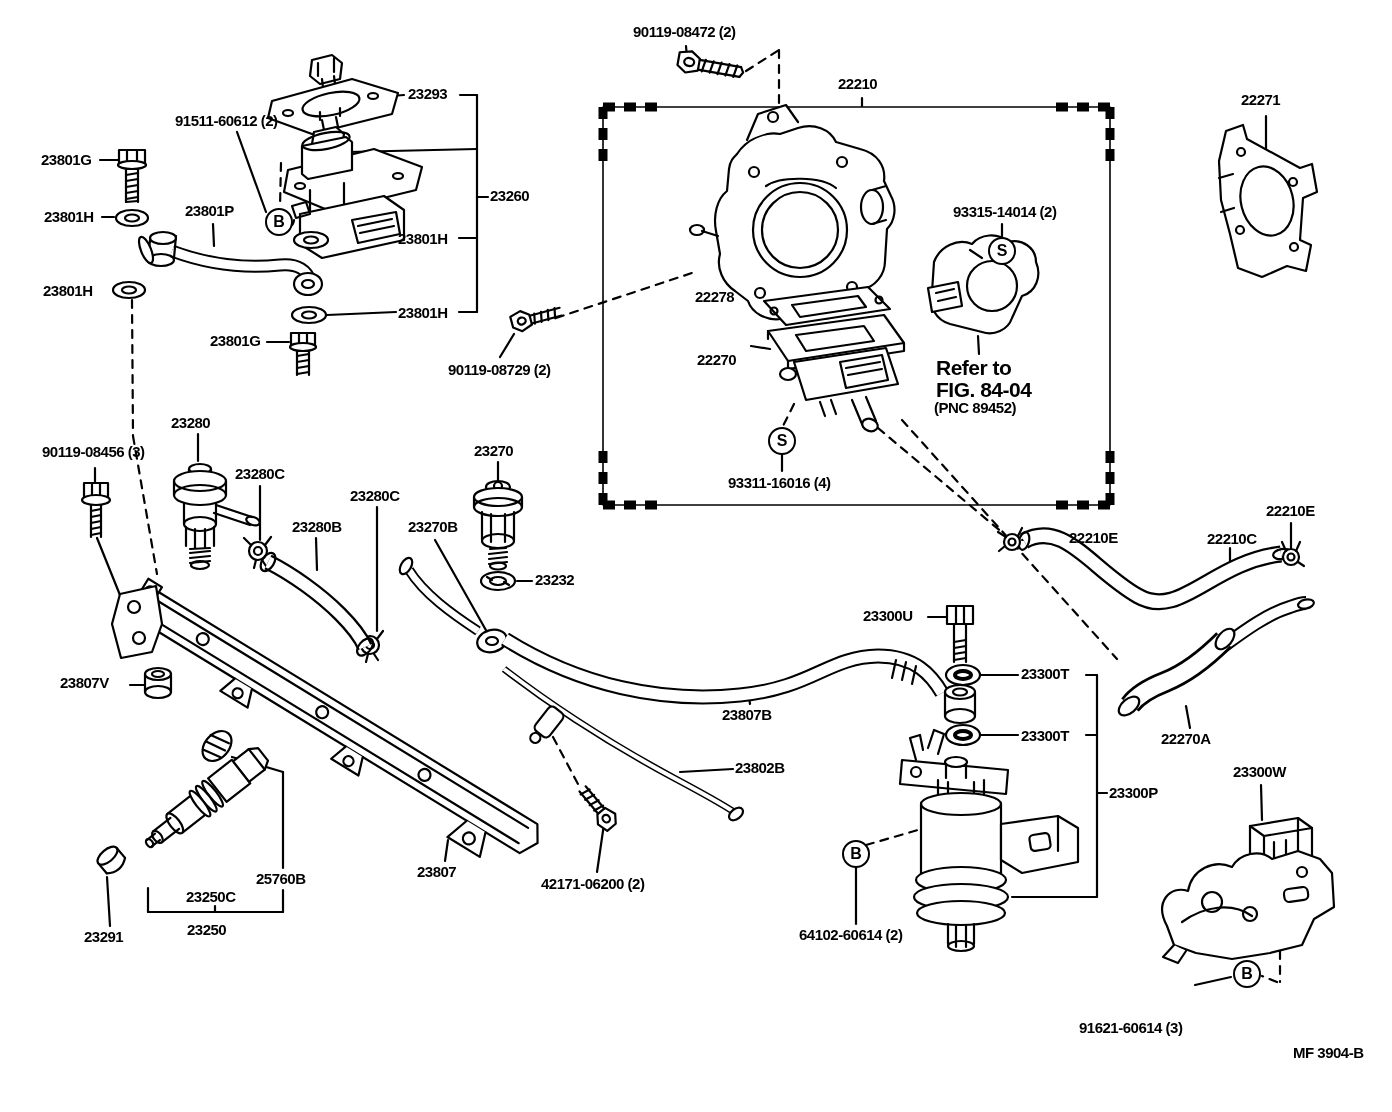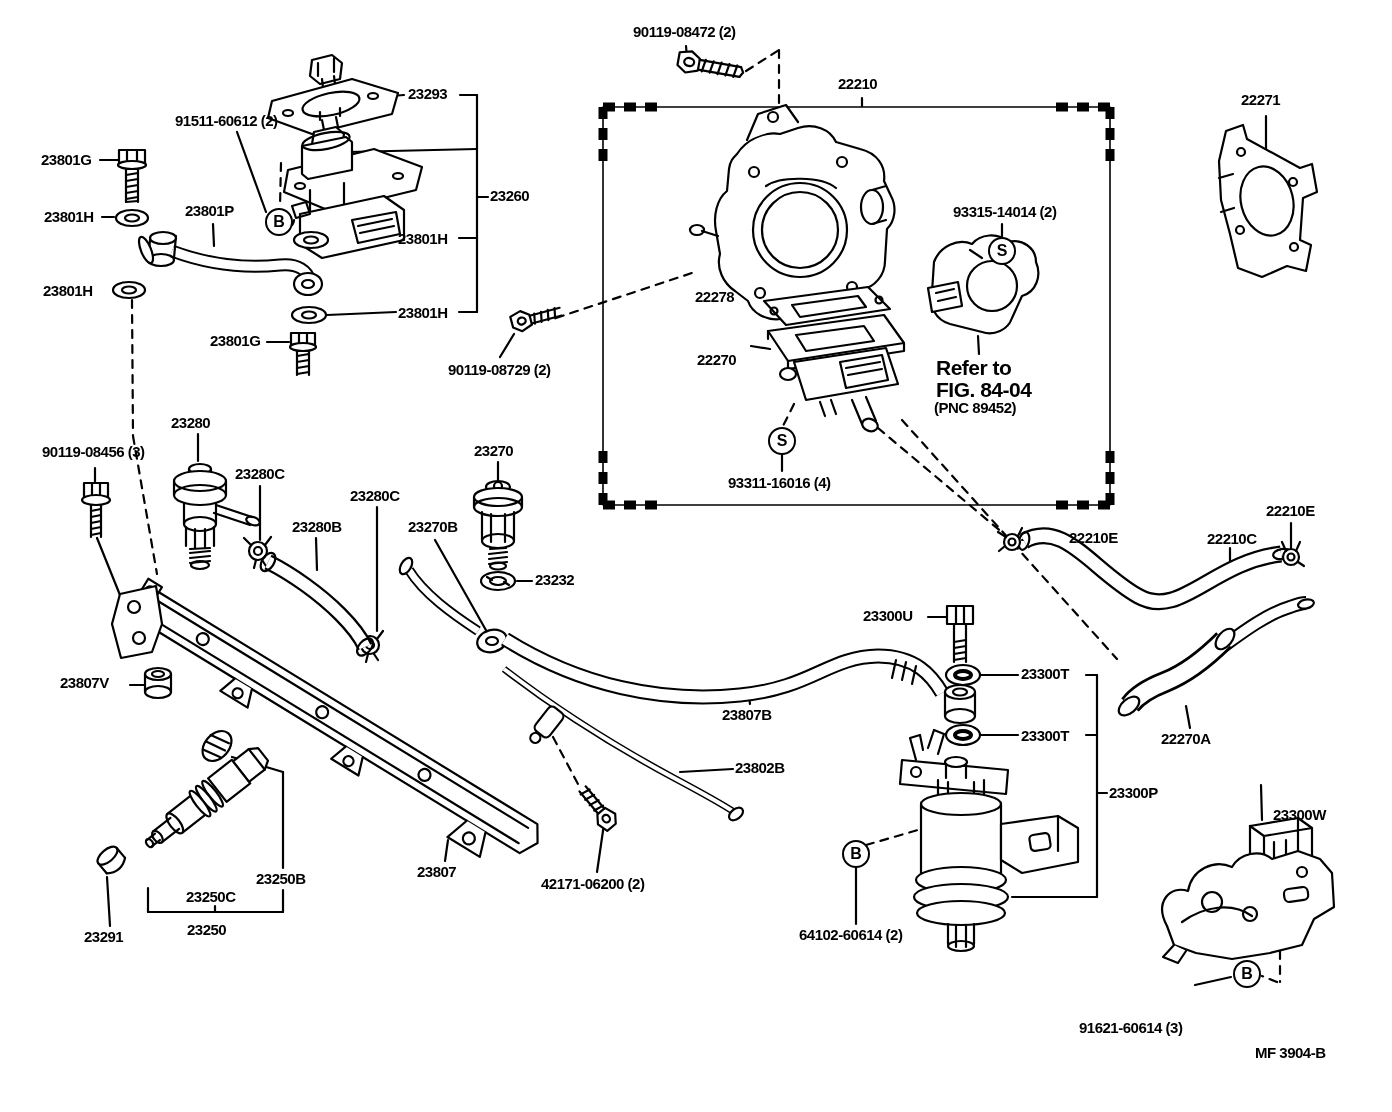--- a/index.html
+++ b/index.html
@@ -493,28 +493,28 @@
     <div class="lbl" style="left: 1266px; top: 503px;">22210E</div>
     <div class="lbl" style="left: 1207px; top: 531px;">22210C</div>
     <div class="lbl" style="left: 863px; top: 608px;">23300U</div>
     <div class="lbl" style="left: 1021px; top: 666px;">23300T</div>
     <div class="lbl" style="left: 1021px; top: 728px;">23300T</div>
     <div class="lbl" style="left: 60px; top: 675px;">23807V</div>
     <div class="lbl" style="left: 722px; top: 707px;">23807B</div>
     <div class="lbl" style="left: 735px; top: 760px;">23802B</div>
     <div class="lbl" style="left: 1109px; top: 785px;">23300P</div>
     <div class="lbl" style="left: 1161px; top: 731px;">22270A</div>
-    <div class="lbl" style="left: 1233px; top: 807px; margin-left: 40px;">23300W</div>
-    <div class="lbl" style="left: 256px; top: 871px;">23250B</div>
+    <div class="lbl" style="left: 1233px; top: 764px;">23300W</div>
+    <div class="lbl" style="left: 256px; top: 871px;">25760B</div>
     <div class="lbl" style="left: 186px; top: 889px;">23250C</div>
     <div class="lbl" style="left: 187px; top: 922px;">23250</div>
     <div class="lbl" style="left: 84px; top: 929px;">23291</div>
     <div class="lbl" style="left: 417px; top: 864px;">23807</div>
     <div class="lbl" style="left: 541px; top: 876px;">42171-06200 (2)</div>
     <div class="lbl" style="left: 799px; top: 927px;">64102-60614 (2)</div>
     <div class="lbl" style="left: 1061px; top: 1020px; margin-left: 18px;">91621-60614 (3)</div>
-    <div class="lbl" style="left: 1255px; top: 1045px;">MF 3904-B</div>
+    <div class="lbl" style="left: 1293px; top: 1045px;">MF 3904-B</div>
     <div class="sym" style="left: 279px; top: 222px;">B</div>
     <div class="sym" style="left: 1002px; top: 251px;">S</div>
     <div class="sym" style="left: 782px; top: 441px;">S</div>
     <div class="sym" style="left: 856px; top: 854px;">B</div>
     <div class="sym" style="left: 1247px; top: 974px;">B</div>
   </div>
 
 </body></html>

